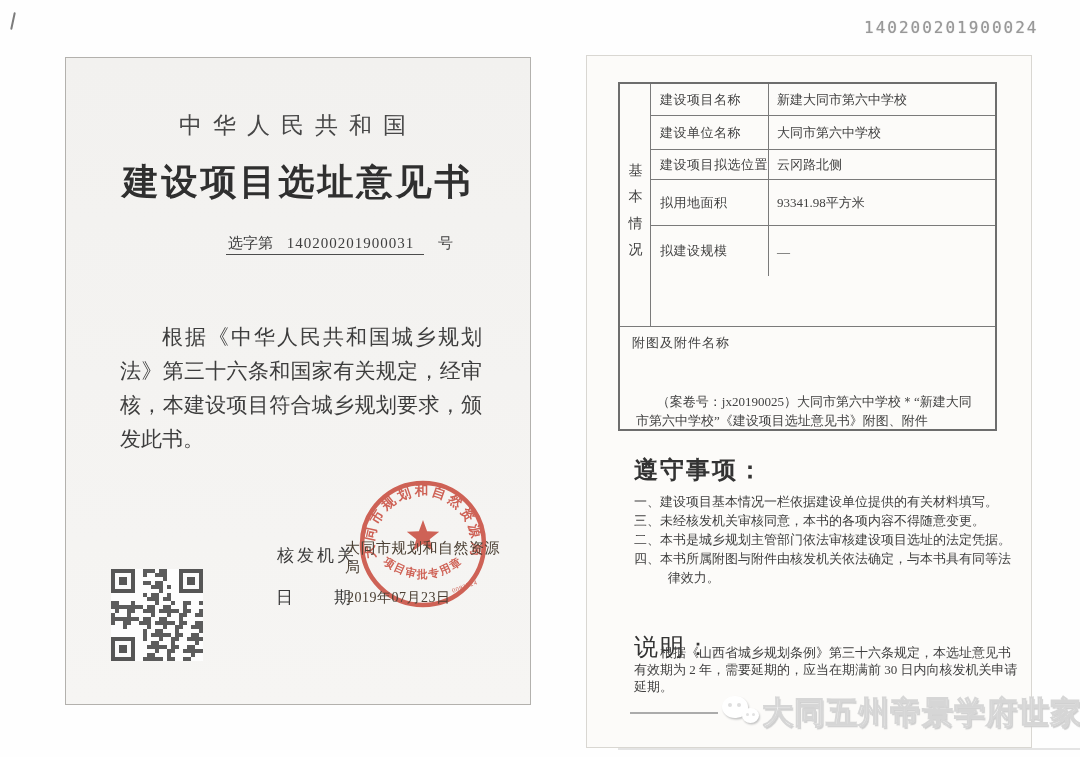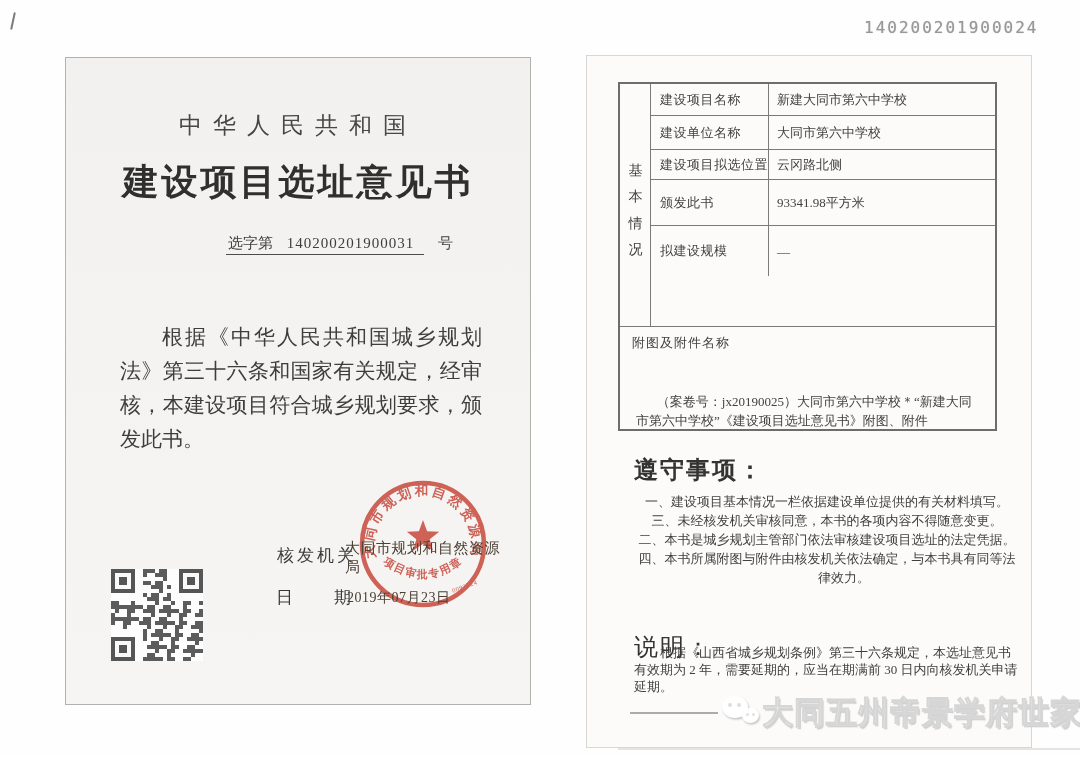--- a/index.html
+++ b/index.html
@@ -61,21 +61,21 @@
                 line-height:17px; }
   .attach-cell { height:103px; border-top:1px solid #7a7a7a; padding:7px 10px 0 12px; }
   .attach-label { letter-spacing:1px; margin-bottom:6px; }
   .attach-value { padding-left:4px; text-indent:1.6em; line-height:19px; width:352px;margin-top:40px; }
 
   .rules-heading { position:absolute; left:47px; top:398px;
                    font-family:"Liberation Sans", sans-serif; font-weight:900;
                    font-size:24px; letter-spacing:2px; color:#333; }
   .rules-list { position:absolute; left:47px; top:437px; width:386px;
                 font-size:13px; color:#3f3f3f; }
-  .rule-item { padding-left:2.6em; text-indent:-2.6em; line-height:18.5px; margin-bottom:0.5px;text-align:center; }
+  .rule-item { padding-left:2.6em; text-indent:-2.6em; line-height:18.5px; margin-bottom:0.5px; }
   .note-heading { position:absolute; left:47px; top:550px;
                   font-family:"Liberation Sans", sans-serif; font-weight:400;
                   font-size:24px; letter-spacing:2px; color:#333;margin-top:25px; }
   .note-body { position:absolute; left:47px; top:588px; width:388px;
                font-size:13px; line-height:17px; text-indent:2em; color:#3f3f3f; }
 
   
   .serial-stamp { position:absolute; left:864px; top:18px; font-family:"DejaVu Sans Mono", monospace;
                   font-size:16px; letter-spacing:2px; color:#989898; text-shadow:0 0 1px #b5b5b5; }
   .corner-mark { position:absolute; left:12px; top:12px; width:2px; height:18px;
@@ -337,21 +337,21 @@
           </div>
           <div class="tbl-row" style="height:34px;">
             <div class="cell-label">建设单位名称</div>
             <div class="cell-value">大同市第六中学校</div>
           </div>
           <div class="tbl-row" style="height:30px;">
             <div class="cell-label">建设项目拟选位置</div>
             <div class="cell-value">云冈路北侧</div>
           </div>
           <div class="tbl-row" style="height:46px;">
-            <div class="cell-label">颁发此书</div>
+            <div class="cell-label">拟用地面积</div>
             <div class="cell-value">93341.98平方米</div>
           </div>
           <div class="tbl-row" style="height:50px; border-bottom:none;">
             <div class="cell-label">拟建设规模</div>
             <div class="cell-value">—</div>
           </div>
         </div>
       </div>
       <div class="attach-cell">
         <div class="attach-label">附图及附件名称</div>

